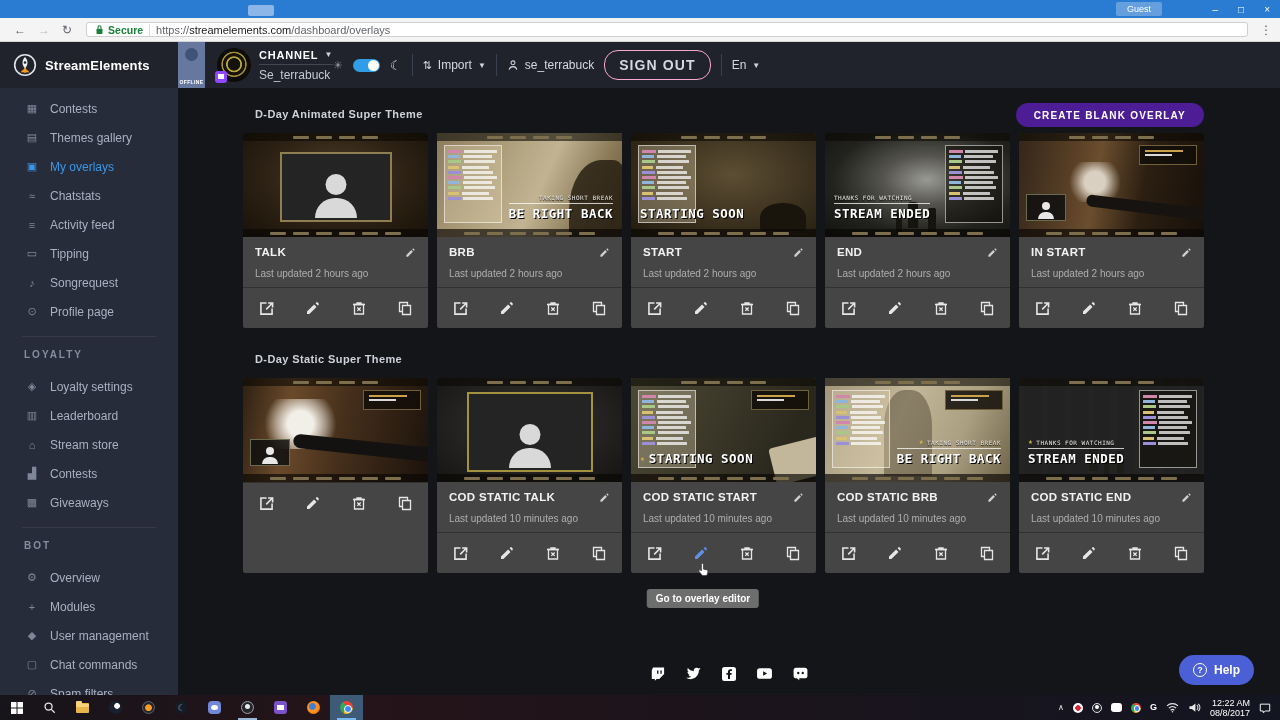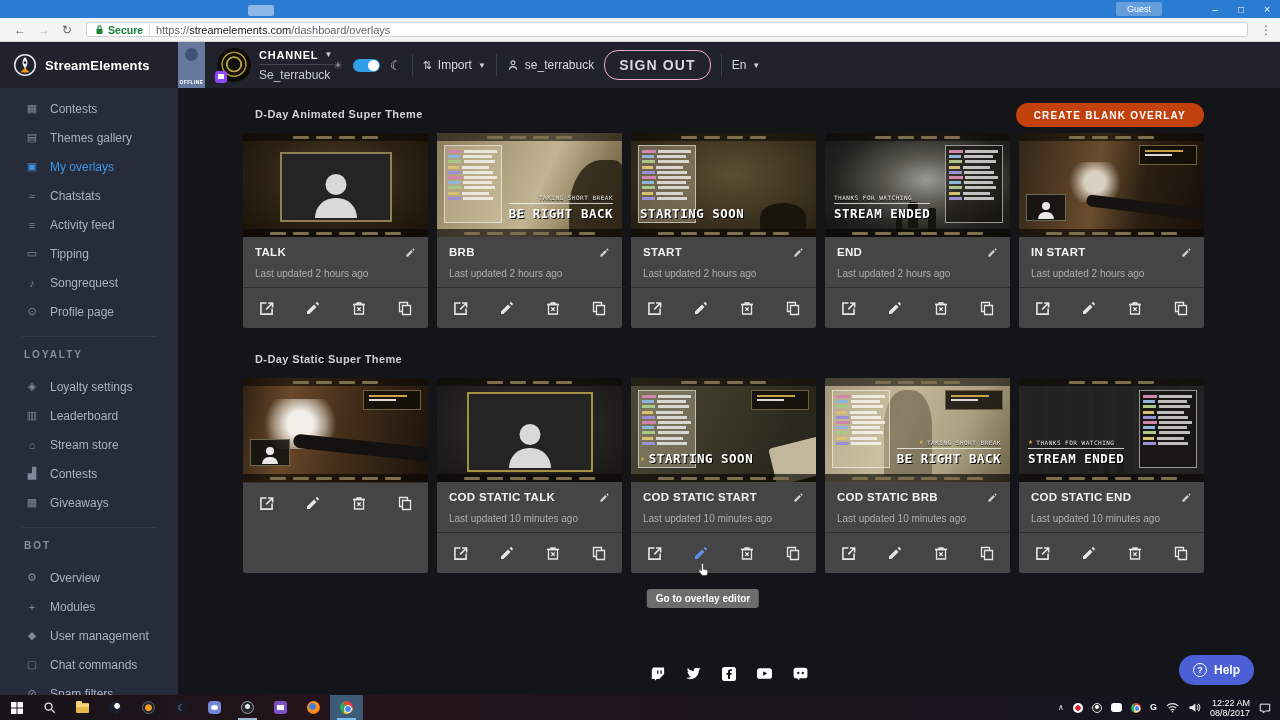--- a/index.html
+++ b/index.html
@@ -70,21 +70,21 @@
   .sb-item{height:29px;display:flex;align-items:center;gap:10px;padding-left:24px;font-size:12px;color:#a9b0c0;cursor:pointer}
   .sb-icon{width:16px;text-align:center;font-size:11px;color:#7e8699;flex:0 0 auto}
   .sb-item.active,.sb-item.active .sb-icon{color:#3b96e8}
   .sb-divider{height:1px;background:rgba(255,255,255,.07);margin:10px 22px 0}
   .sb-heading{padding:12px 0 12px 24px;font-size:10px;font-weight:bold;letter-spacing:2px;color:#858da0}
 
   
   .main{position:absolute;left:178px;top:88px;right:0;bottom:25px;background:#141519}
   .section-title{margin:20px 0 0 77px;font-size:11px;font-weight:bold;letter-spacing:.4px;color:#cdd1d8}
   .section-title.second{margin-top:25px}
-  .create-btn{position:absolute;top:15px;right:76px;height:24px;border:none;border-radius:12px;background:#c2410c;
+  .create-btn{position:absolute;top:15px;right:76px;height:24px;border:none;border-radius:12px;background:#4c1d95;
               color:#fff;font-size:10px;font-weight:bold;letter-spacing:1.2px;padding:0 18px;display:flex;align-items:center;
               font-family:"Liberation Sans",sans-serif}
   .cards-row{display:flex;gap:9px;margin:13px 0 0 65px}
   .card{width:185px;background:#454545;border-radius:2px;overflow:hidden;flex:0 0 auto}
   .thumb{height:104px;position:relative;overflow:hidden;background:#222}
   .card-body{padding:9px 12px 8px}
   .card-title-row{display:flex;justify-content:space-between;align-items:center}
   .card-title{font-size:11.5px;font-weight:bold;color:#f2f2f2;letter-spacing:.3px;white-space:nowrap;overflow:hidden}
   .title-edit{color:#cfcfcf;background:none;border:none;padding:0}
   .card-updated{font-size:10px;color:#aeaeae;margin-top:10px}

